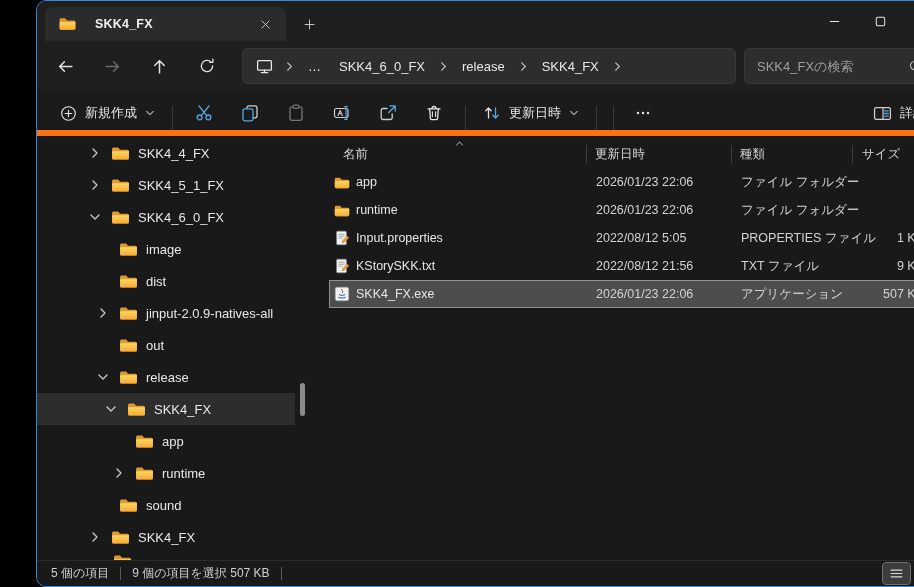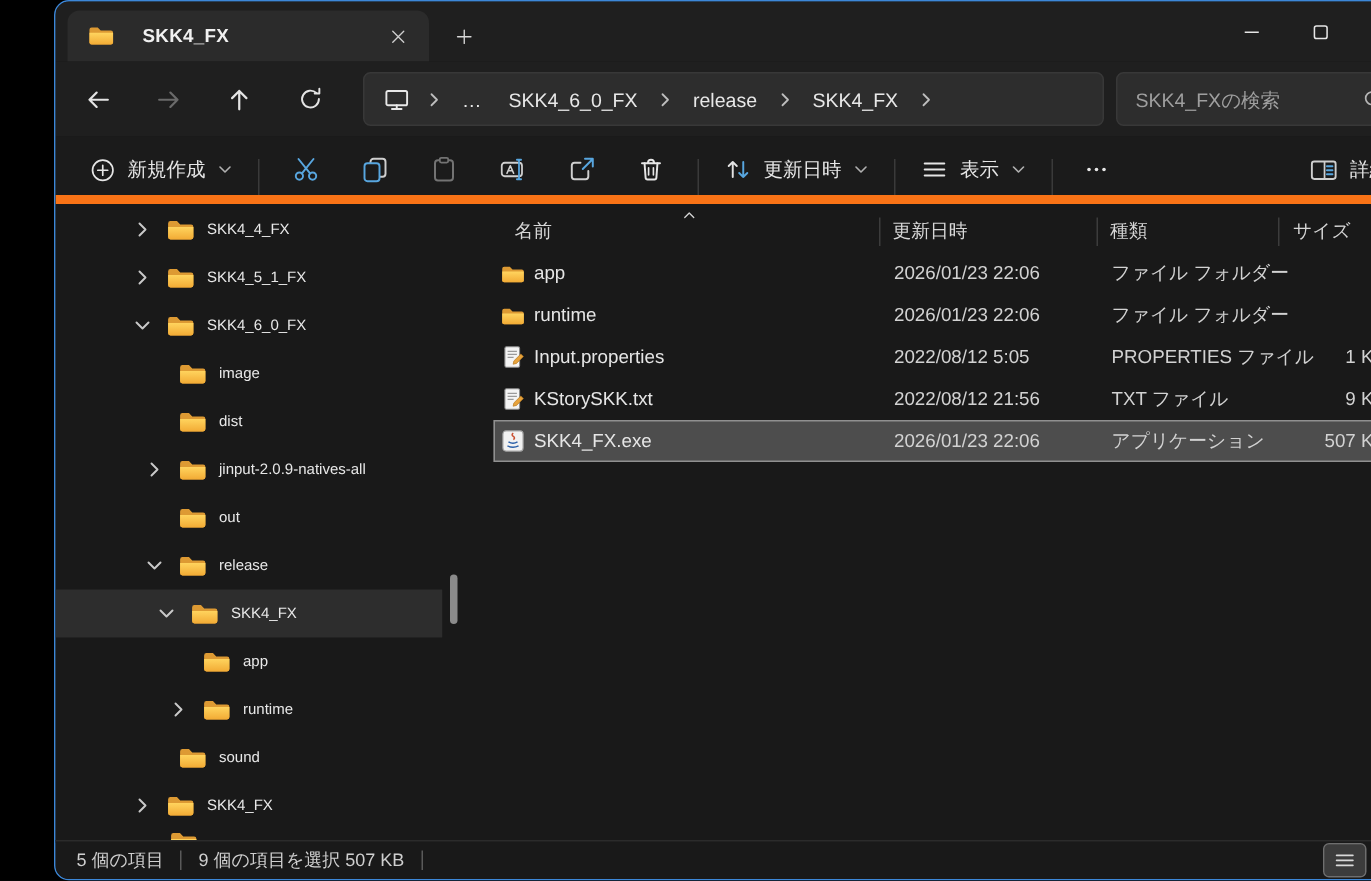--- a/index.html
+++ b/index.html
@@ -62,21 +62,21 @@
   .accent{ color:#58a6df; }
   .dim{ color:#737373; }
   .chev-small{ color:#b0b0b0; display:flex; }
 
   
   .bodyarea{ position:absolute; left:0; top:135px; width:100%; height:426px; background:#191919; overflow:hidden; }
 
   
   .sidebar{ position:absolute; left:0; top:0; width:258px; height:100%; overflow:hidden; }
   .tree{ position:absolute; left:0; top:1px; width:100%; }
-  .treerow{ height:32px; display:flex; align-items:center; gap:0; font-size:10px; color:#e8e8e8; }
+  .treerow{ height:32px; display:flex; align-items:center; gap:0; font-size:13px; color:#e8e8e8; }
   .treerow.selected{ background:#2d2d2d; }
   .tr-chev{ width:16px; height:16px; display:flex; align-items:center; justify-content:center; color:#c9c9c9; flex:0 0 16px; margin-right:8px; }
   .tr-folder{ flex:0 0 19px; margin-right:8px; display:flex; }
   .lvl0{ padding-left:50px; } .lvl1{ padding-left:58px; } .lvl2{ padding-left:66px; } .lvl3{ padding-left:74px; }
   .sb-scrollthumb{ position:absolute; left:263px; top:247px; width:5px; height:33px; background:#8b8b8b; border-radius:3px; }
 
   
   .filearea{ position:absolute; left:280px; top:4px; right:0; height:100%;text-decoration:underline; }
   .fl-header{ position:absolute; left:0; top:2px; height:25px; right:0; font-size:12.5px; color:#d6d6d6; }
   .fl-h-cell{ position:absolute; top:4px; }
@@ -382,33 +382,20 @@
           </svg>
         </span>
       <span>更新日時</span>
       <span class="chev-small">
           <svg width="10" height="10">
             <use href="#i-chev-d"></use>
           </svg>
         </span>
     </div>
     <div class="cmdsep"></div>
-    <div class="cmdbtn">
-      <span class="cmd-ico">
-          <svg width="18" height="18">
-            <use href="#i-viewlines"></use>
-          </svg>
-        </span>
-      <span>表示</span>
-      <span class="chev-small">
-          <svg width="10" height="10">
-            <use href="#i-chev-d"></use>
-          </svg>
-        </span>
-    </div>
     <div class="cmdsep"></div>
     <div class="cmdbtn" style="padding:0 12px">
         <svg width="18" height="18">
           <use href="#i-more"></use>
         </svg>
       </div>
     <div class="cmd-spacer"></div>
     <div class="cmdbtn">
       <span class="cmd-ico">
           <svg width="19" height="19">

